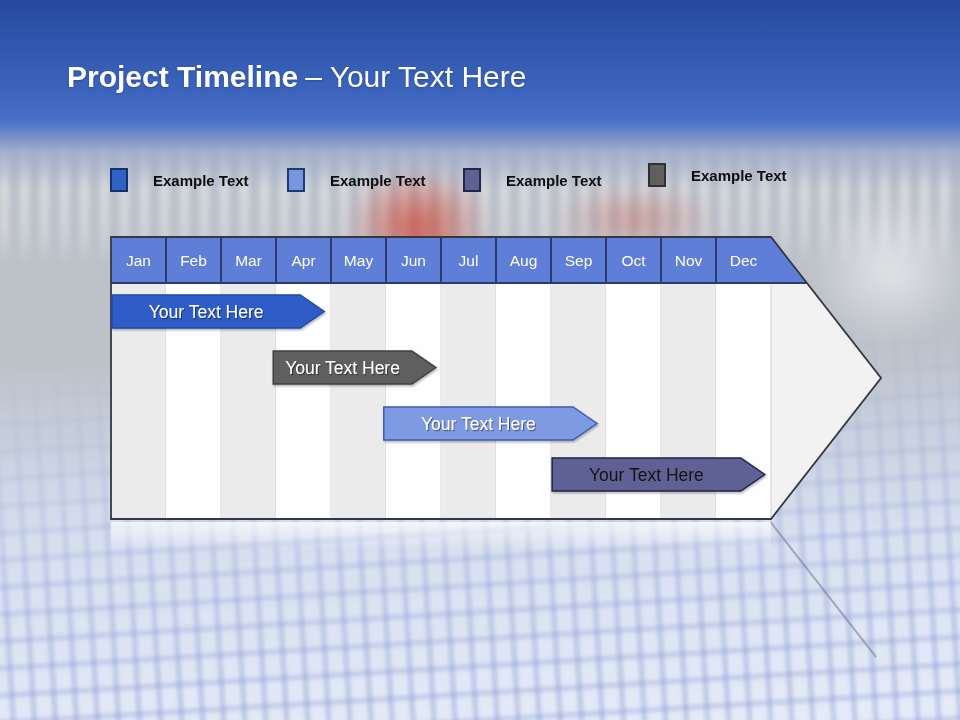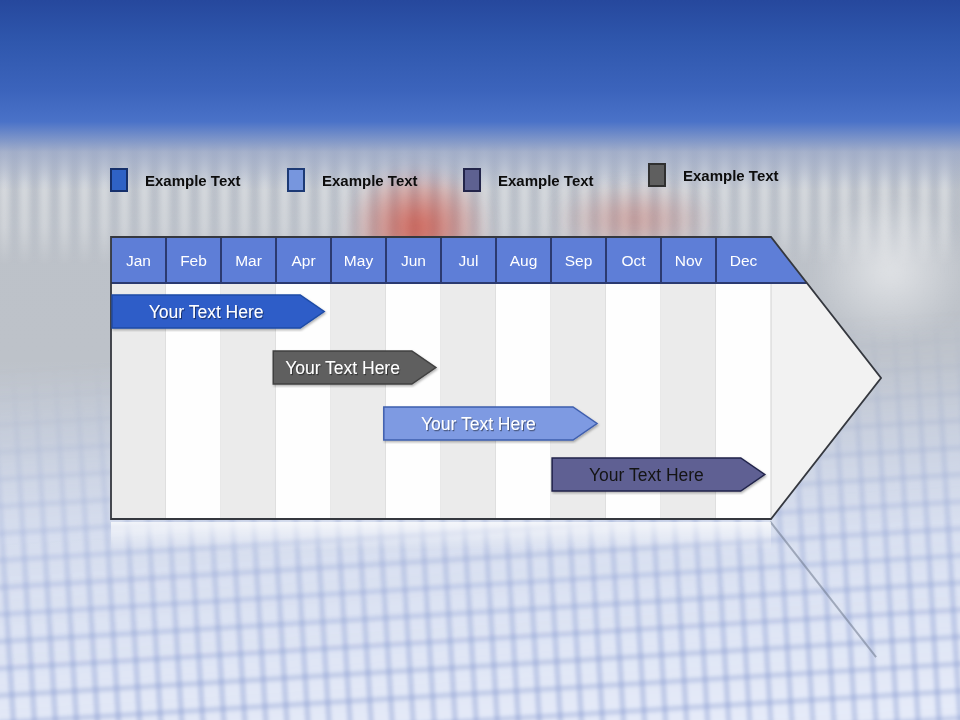--- a/index.html
+++ b/index.html
@@ -33,21 +33,21 @@
     background:rgba(110,120,140,.55);transform-origin:0 0;transform:rotate(52deg);}
   .chart-reflection{position:absolute;left:111px;top:522px;width:660px;height:28px;
     background:linear-gradient(180deg,rgba(255,255,255,.75),rgba(255,255,255,0));}
   
   .title{position:absolute;left:67px;top:60px;color:#fff;font-size:30px;white-space:nowrap;
     text-shadow:0 1px 2px rgba(20,35,80,.35);z-index:10;}
   .title .b{font-weight:700;}
   .title .l{font-weight:400;margin-left:7px;}
   
   .legend{position:absolute;left:0;top:0;width:960px;height:0;z-index:10;}
-  .legend-item{position:absolute;display:flex;align-items:center;gap:17px;top:168px;}
+  .legend-item{position:absolute;display:flex;align-items:center;gap:25px;top:168px;}
   .legend-item:nth-child(1){left:110px;}
   .legend-item:nth-child(2){left:287px;}
   .legend-item:nth-child(3){left:463px;}
   .legend-item:nth-child(4){left:648px;top:163px;}
   .legend-swatch{width:18px;height:24px;border:2px solid #222;box-sizing:border-box;}
   .legend-label{font-size:15px;font-weight:700;color:#0d0d0d;}
   
   .gantt{position:absolute;left:110px;top:236px;width:772px;height:280px;z-index:9;}
   .gantt svg{position:absolute;inset:0;}
   svg text{font-family:"Liberation Sans","DejaVu Sans",sans-serif;}
@@ -60,20 +60,23 @@
   <div class="bg-base"></div>
   <div class="bg-grid"></div>
   <div class="bg-stripes"></div>
   <div class="bg-red1"></div>
   <div class="bg-red2"></div>
   <div class="bg-glow-right"></div>
   <div class="bg-top"></div>
   <div class="tip-reflection"></div>
   <div class="chart-reflection"></div>
 
+  <div class="title">
+    <span class="b">Project Timeline</span><span class="l">– Your Text Here</span>
+  </div>
 
   <div class="legend">
     <div class="legend-item">
       <span class="legend-swatch" style="background: rgb(47, 98, 197); border-color: rgb(22, 48, 107);"></span>
       <span class="legend-label">Example Text</span>
     </div>
     <div class="legend-item">
       <span class="legend-swatch" style="background: rgb(119, 150, 222); border-color: rgb(29, 58, 117);"></span>
       <span class="legend-label">Example Text</span>
     </div>

